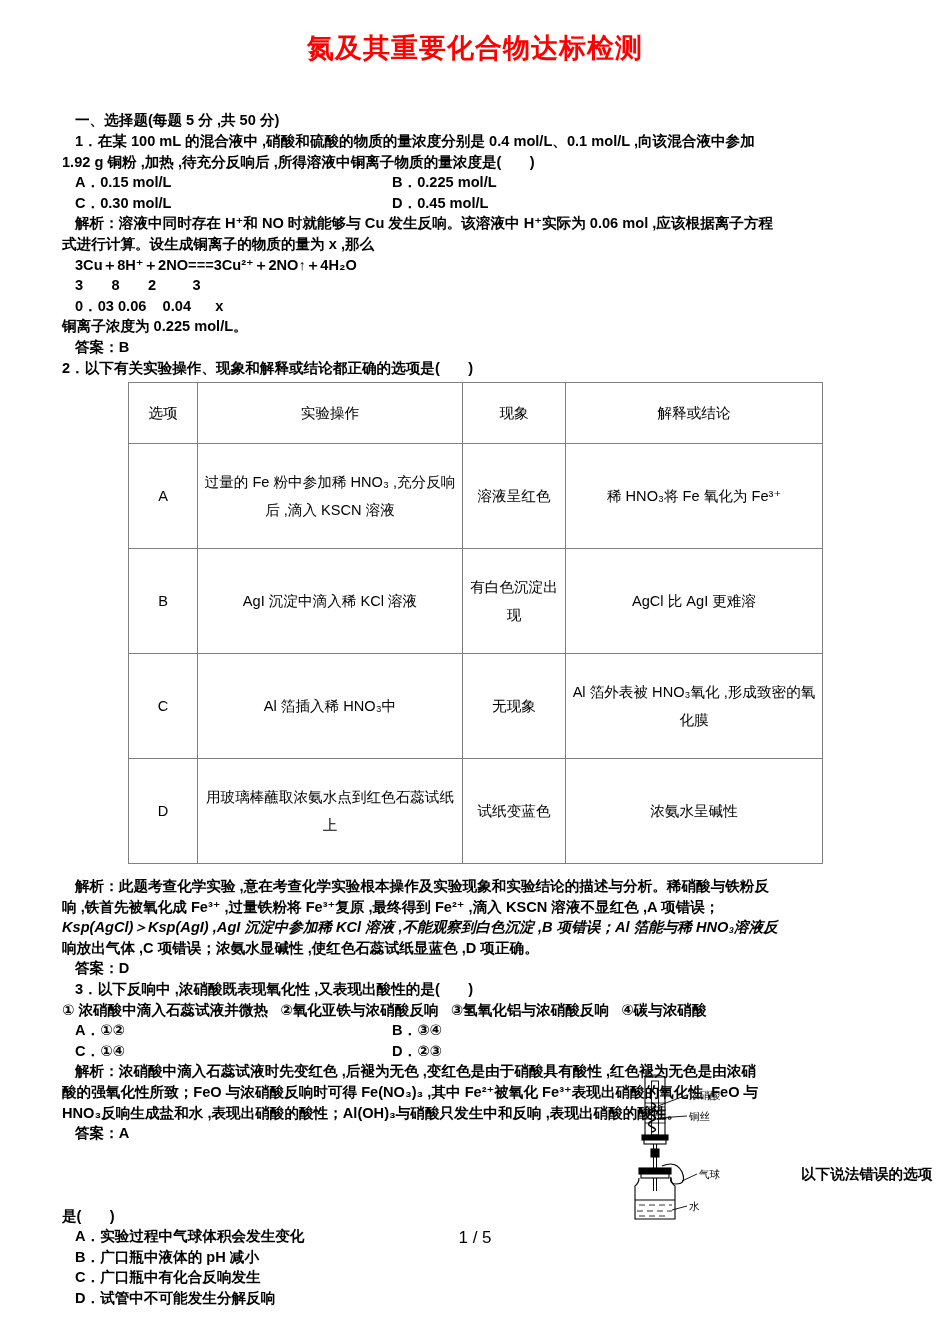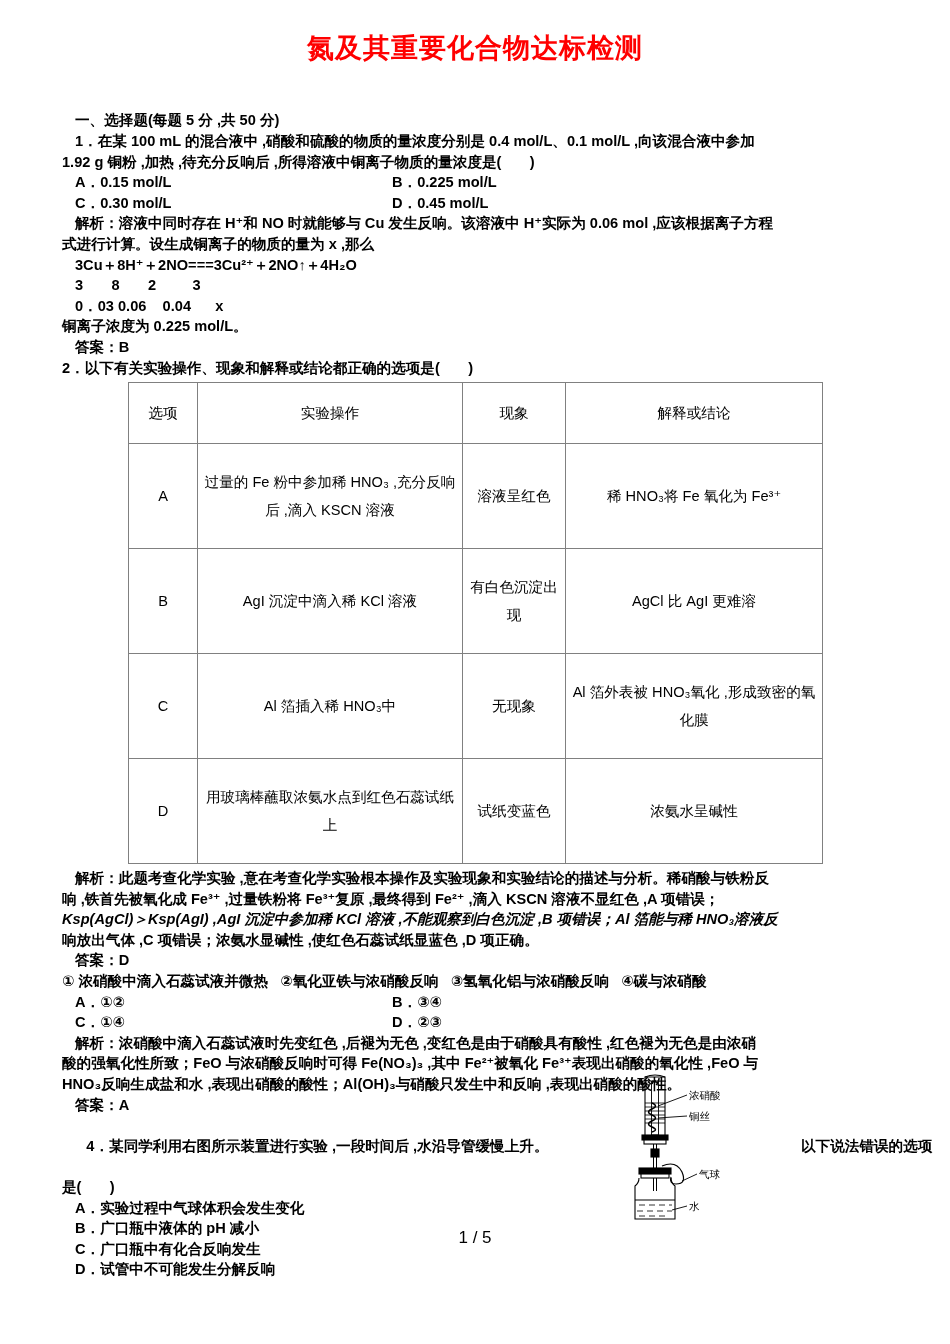--- a/index.html
+++ b/index.html
@@ -57,21 +57,21 @@
     flex: 0 0 330px;
     padding-left: 13px;
     box-sizing: border-box;
   }
   .ital { font-style: italic; }
 
   
   table.exp-table {
     border-collapse: collapse;
     width: 694px;
-    margin: 4px 0 4px 66px;
+    margin: 4px 0 12px 66px;
     font-size: 14.6px;
     table-layout: fixed;
   }
   table.exp-table th,
   table.exp-table td {
     border: 1px solid #808080;
     text-align: center;
     vertical-align: middle;
     padding: 4px 6px;
     line-height: 28px;
@@ -193,36 +193,37 @@
         </tr>
       </tbody>
     </table>
 
     <p class="ln ind">解析：此题考查化学实验 ,意在考查化学实验根本操作及实验现象和实验结论的描述与分析。稀硝酸与铁粉反</p>
     <p class="ln">响 ,铁首先被氧化成 Fe³⁺ ,过量铁粉将 Fe³⁺复原 ,最终得到 Fe²⁺ ,滴入 KSCN 溶液不显红色 ,A 项错误；</p>
     <p class="ln ital">Ksp(AgCl)＞Ksp(AgI) ,AgI 沉淀中参加稀 KCl 溶液 ,不能观察到白色沉淀 ,B 项错误；Al 箔能与稀 HNO₃溶液反</p>
     <p class="ln">响放出气体 ,C 项错误；浓氨水显碱性 ,使红色石蕊试纸显蓝色 ,D 项正确。</p>
     <p class="ln ind">答案：D</p>
 
+    <p class="ln ind">3．以下反响中 ,浓硝酸既表现氧化性 ,又表现出酸性的是(       )</p>
     <p class="ln">① 浓硝酸中滴入石蕊试液并微热   ②氧化亚铁与浓硝酸反响   ③氢氧化铝与浓硝酸反响   ④碳与浓硝酸</p>
     <p class="ln opt-row">
       <span>A．①②</span>
       <span>B．③④</span>
     </p>
     <p class="ln opt-row">
       <span>C．①④</span>
       <span>D．②③</span>
     </p>
     <p class="ln ind">解析：浓硝酸中滴入石蕊试液时先变红色 ,后褪为无色 ,变红色是由于硝酸具有酸性 ,红色褪为无色是由浓硝</p>
     <p class="ln">酸的强氧化性所致；FeO 与浓硝酸反响时可得 Fe(NO₃)₃ ,其中 Fe²⁺被氧化 Fe³⁺表现出硝酸的氧化性 ,FeO 与</p>
     <p class="ln">HNO₃反响生成盐和水 ,表现出硝酸的酸性；Al(OH)₃与硝酸只发生中和反响 ,表现出硝酸的酸性。</p>
     <p class="ln ind">答案：A</p>
 
     <p class="ln ind tail-line">
-      <span class="q4-first">4．某同学利用右图所示装置进行实验 ,一段时间后 ,水沿导管缓慢上升。</span><span class="q4-firsttail">以下说法错误的选项</span>
+      <span class="q4-firsttail">以下说法错误的选项</span>
     </p>
     <p class="ln">是(       )</p>
     <p class="ln ind q4-left">A．实验过程中气球体积会发生变化</p>
     <p class="ln ind q4-left">B．广口瓶中液体的 pH 减小</p>
     <p class="ln ind q4-left">C．广口瓶中有化合反响发生</p>
     <p class="ln ind q4-left">D．试管中不可能发生分解反响</p>
 
   </div>
 
   <div class="figure-wrap">

